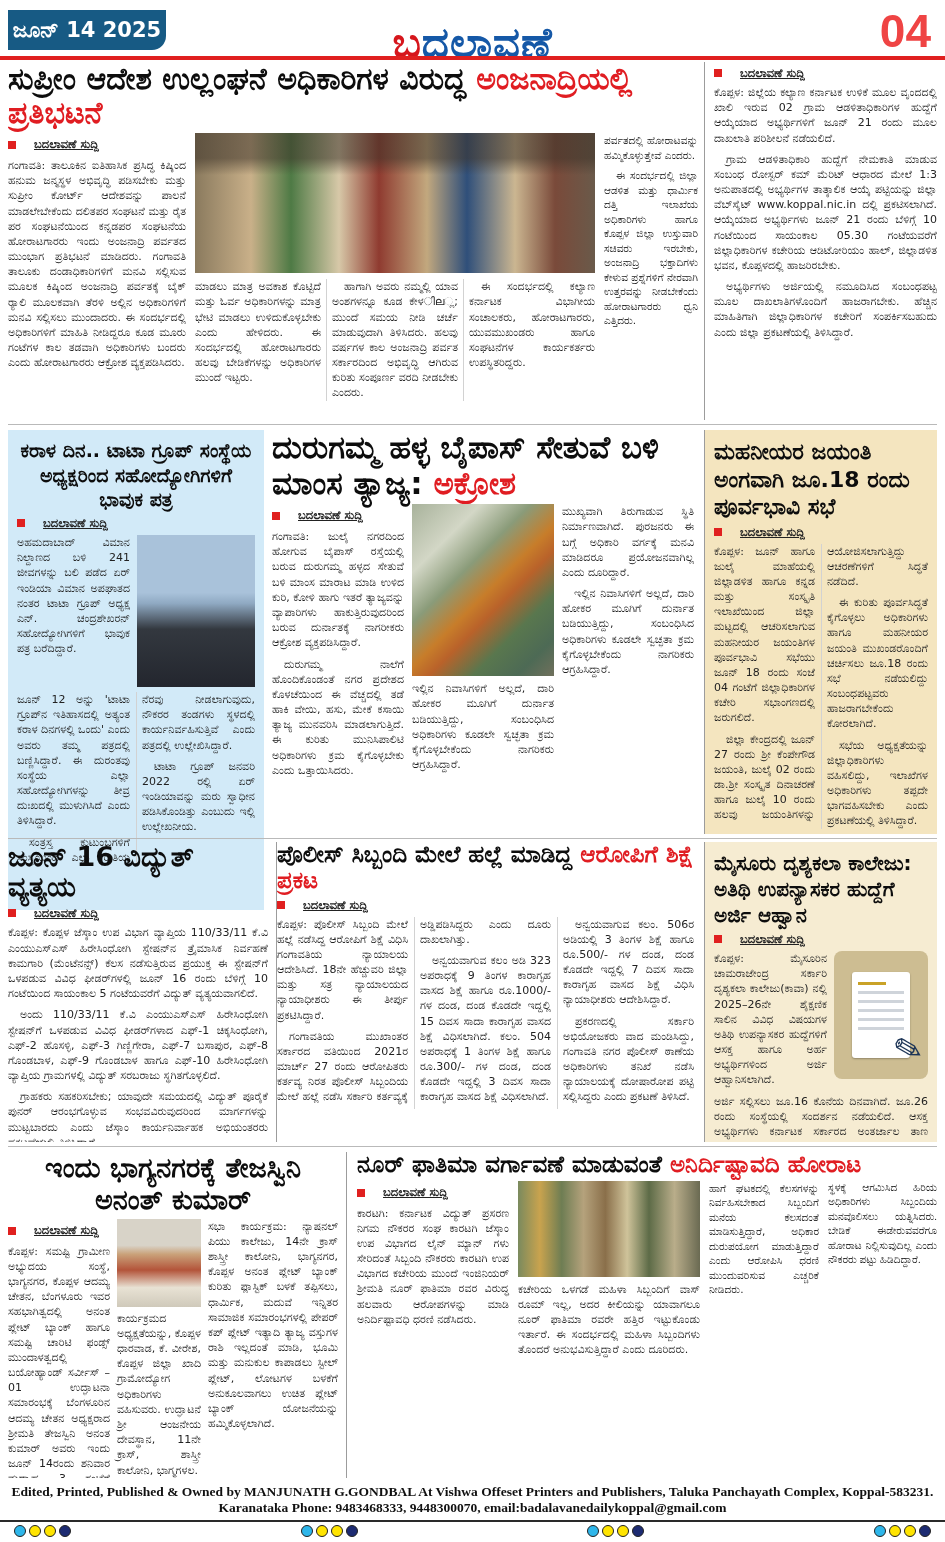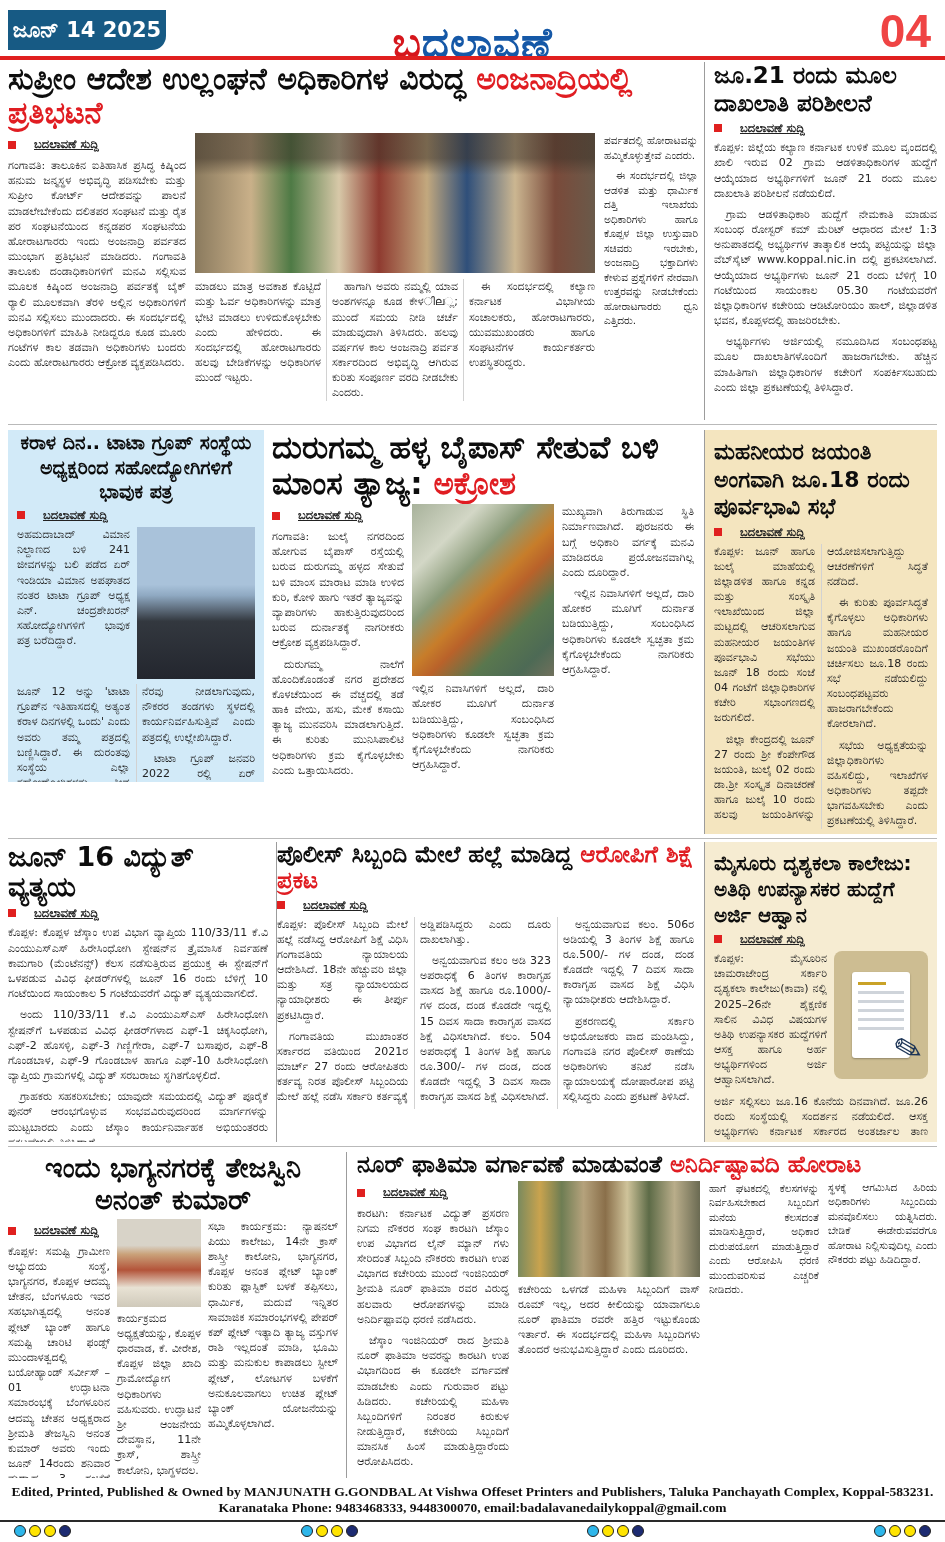--- a/index.html
+++ b/index.html
@@ -58,21 +58,21 @@
       linear-gradient(180deg, rgba(60,50,40,.55) 0 18%, rgba(0,0,0,0) 30%),
       linear-gradient(90deg,#8a7a5e 0,#c9b089 14%,#4e7a45 24%,#d7c8a8 36%,#8f3b30 46%,#c2a87e 58%,#2f4f7a 68%,#cbb691 80%,#7a4a3a 90%,#6a5a4a 100%);
   }
   .p-below { column-count:3; column-gap:11px; column-rule:1px solid #d2d2d2; }
 
   
   #docs { left:704px; top:62px; width:233px; height:358px; padding-left:9px; }
   #docs .headline { font-size:23px; line-height:1.2; }
 
   
-  #tata { left:8px; top:430px; width:256px; height:352px; background:#d2eaf8; padding:0 9px; }
+  #tata { left:8px; top:430px; width:256px; height:480px; background:#d2eaf8; padding:8px 9px; }
   #tata .headline { font-size:19px; text-align:center; line-height:1.3; }
   .tata-row { display:flex; gap:7px; margin-bottom:5px; }
   .tata-txt { flex:1; min-width:0; }
   .tata-photo {
     width:118px; height:152px; flex:none;
     background:linear-gradient(180deg,#a9c2da 0 38%,#8fa9c2 45%,#33383f 62%,#23262e 100%);
   }
 
   
   #durug { left:272px; top:430px; width:422px; height:404px; }
@@ -192,21 +192,20 @@
         </div>
       </div>
       <div class="p-col3 body-txt">
         <p class="nofirst">ಪರ್ವತದಲ್ಲಿ ಹೋರಾಟವನ್ನು ಹಮ್ಮಿಕೊಳ್ಳುತ್ತೇವೆ ಎಂದರು.</p>
         <p>ಈ ಸಂದರ್ಭದಲ್ಲಿ ಜಿಲ್ಲಾ ಆಡಳಿತ ಮತ್ತು ಧಾರ್ಮಿಕ ದತ್ತಿ ಇಲಾಖೆಯ ಅಧಿಕಾರಿಗಳು ಹಾಗೂ ಕೊಪ್ಪಳ ಜಿಲ್ಲಾ ಉಸ್ತುವಾರಿ ಸಚಿವರು ಇರಬೇಕು, ಅಂಜನಾದ್ರಿ ಭಕ್ತಾದಿಗಳು ಕೇಳುವ ಪ್ರಶ್ನೆಗಳಿಗೆ ನೇರವಾಗಿ ಉತ್ತರವನ್ನು ನೀಡಬೇಕೆಂದು ಹೋರಾಟಗಾರರು ಧ್ವನಿ ಎತ್ತಿದರು.</p>
       </div>
     </div>
   </section>
 
   <section class="art vsep-left" id="docs">
-    <div class="headline">ಜೂ.21 ರಂದು ಮೂಲ ದಾಖಲಾತಿ ಪರಿಶೀಲನೆ</div>
     <div class="byline">
       <span class="sq"></span>
       <span class="bl-txt">ಬದಲಾವಣೆ ಸುದ್ದಿ</span>
     </div>
     <div class="body-txt">
       <p class="nofirst">ಕೊಪ್ಪಳ: ಜಿಲ್ಲೆಯ ಕಲ್ಯಾಣ ಕರ್ನಾಟಕ ಉಳಿಕೆ ಮೂಲ ವೃಂದದಲ್ಲಿ ಖಾಲಿ ಇರುವ 02 ಗ್ರಾಮ ಆಡಳಿತಾಧಿಕಾರಿಗಳ ಹುದ್ದೆಗೆ ಆಯ್ಕೆಯಾದ ಅಭ್ಯರ್ಥಿಗಳಿಗೆ ಜೂನ್ 21 ರಂದು ಮೂಲ ದಾಖಲಾತಿ ಪರಿಶೀಲನೆ ನಡೆಯಲಿದೆ.</p>
       <p>ಗ್ರಾಮ ಆಡಳಿತಾಧಿಕಾರಿ ಹುದ್ದೆಗೆ ನೇಮಕಾತಿ ಮಾಡುವ ಸಂಬಂಧ ರೋಸ್ಟರ್ ಕಮ್ ಮೆರಿಟ್ ಆಧಾರದ ಮೇಲೆ 1:3 ಅನುಪಾತದಲ್ಲಿ ಅಭ್ಯರ್ಥಿಗಳ ತಾತ್ಕಾಲಿಕ ಆಯ್ಕೆ ಪಟ್ಟಿಯನ್ನು ಜಿಲ್ಲಾ ವೆಬ್‌ಸೈಟ್ www.koppal.nic.in ದಲ್ಲಿ ಪ್ರಕಟಿಸಲಾಗಿದೆ. ಆಯ್ಕೆಯಾದ ಅಭ್ಯರ್ಥಿಗಳು ಜೂನ್ 21 ರಂದು ಬೆಳಿಗ್ಗೆ 10 ಗಂಟೆಯಿಂದ ಸಾಯಂಕಾಲ 05.30 ಗಂಟೆಯವರೆಗೆ ಜಿಲ್ಲಾಧಿಕಾರಿಗಳ ಕಚೇರಿಯ ಆಡಿಟೋರಿಯಂ ಹಾಲ್, ಜಿಲ್ಲಾಡಳಿತ ಭವನ, ಕೊಪ್ಪಳದಲ್ಲಿ ಹಾಜರಿರಬೇಕು.</p>
       <p>ಅಭ್ಯರ್ಥಿಗಳು ಅರ್ಜಿಯಲ್ಲಿ ನಮೂದಿಸಿದ ಸಂಬಂಧಪಟ್ಟ ಮೂಲ ದಾಖಲಾತಿಗಳೊಂದಿಗೆ ಹಾಜರಾಗಬೇಕು. ಹೆಚ್ಚಿನ ಮಾಹಿತಿಗಾಗಿ ಜಿಲ್ಲಾಧಿಕಾರಿಗಳ ಕಚೇರಿಗೆ ಸಂಪರ್ಕಿಸಬಹುದು ಎಂದು ಜಿಲ್ಲಾ ಪ್ರಕಟಣೆಯಲ್ಲಿ ತಿಳಿಸಿದ್ದಾರೆ.</p>
     </div>
   </section>
@@ -291,21 +290,21 @@
     <div class="headline">
       <span>ಪೊಲೀಸ್ ಸಿಬ್ಬಂದಿ ಮೇಲೆ ಹಲ್ಲೆ ಮಾಡಿದ್ದ </span><span class="hl-red">ಆರೋಪಿಗೆ ಶಿಕ್ಷೆ ಪ್ರಕಟ</span>
     </div>
     <div class="byline">
       <span class="sq"></span>
       <span class="bl-txt">ಬದಲಾವಣೆ ಸುದ್ದಿ</span>
     </div>
     <div class="cols3 body-txt">
       <p class="nofirst">ಕೊಪ್ಪಳ: ಪೊಲೀಸ್ ಸಿಬ್ಬಂದಿ ಮೇಲೆ ಹಲ್ಲೆ ನಡೆಸಿದ್ದ ಆರೋಪಿಗೆ ಶಿಕ್ಷೆ ವಿಧಿಸಿ ಗಂಗಾವತಿಯ ನ್ಯಾಯಾಲಯ ಆದೇಶಿಸಿದೆ. 18ನೇ ಹೆಚ್ಚುವರಿ ಜಿಲ್ಲಾ ಮತ್ತು ಸತ್ರ ನ್ಯಾಯಾಲಯದ ನ್ಯಾಯಾಧೀಶರು ಈ ತೀರ್ಪು ಪ್ರಕಟಿಸಿದ್ದಾರೆ.</p>
       <p>ಗಂಗಾವತಿಯ ಮುಖಾಂತರ ಸರ್ಕಾರದ ವತಿಯಿಂದ 2021ರ ಮಾರ್ಚ್ 27 ರಂದು ಆರೋಪಿತರು ಕರ್ತವ್ಯ ನಿರತ ಪೊಲೀಸ್ ಸಿಬ್ಬಂದಿಯ ಮೇಲೆ ಹಲ್ಲೆ ನಡೆಸಿ ಸರ್ಕಾರಿ ಕರ್ತವ್ಯಕ್ಕೆ ಅಡ್ಡಿಪಡಿಸಿದ್ದರು ಎಂದು ದೂರು ದಾಖಲಾಗಿತ್ತು.</p>
-      <p>ಅನ್ವಯವಾಗುವ ಕಲಂ ಅಡಿ 323 ಅಪರಾಧಕ್ಕೆ 6 ತಿಂಗಳ ಕಾರಾಗೃಹ ವಾಸದ ಶಿಕ್ಷೆ ಹಾಗೂ ರೂ.1000/-ಗಳ ದಂಡ, ದಂಡ ಕೊಡದೇ ಇದ್ದಲ್ಲಿ 15 ದಿವಸ ಸಾದಾ ಕಾರಾಗೃಹ ವಾಸದ ಶಿಕ್ಷೆ ವಿಧಿಸಲಾಗಿದೆ. ಕಲಂ. 504 ಅಪರಾಧಕ್ಕೆ 1 ತಿಂಗಳ ಶಿಕ್ಷೆ ಹಾಗೂ ರೂ.300/- ಗಳ ದಂಡ, ದಂಡ ಕೊಡದೇ ಇದ್ದಲ್ಲಿ 3 ದಿವಸ ಸಾದಾ ಕಾರಾಗೃಹ ವಾಸದ ಶಿಕ್ಷೆ ವಿಧಿಸಲಾಗಿದೆ.</p>
+      <p>ಅನ್ವಯವಾಗುವ ಕಲಂ ಅಡಿ 323 ಅಪರಾಧಕ್ಕೆ 9 ತಿಂಗಳ ಕಾರಾಗೃಹ ವಾಸದ ಶಿಕ್ಷೆ ಹಾಗೂ ರೂ.1000/-ಗಳ ದಂಡ, ದಂಡ ಕೊಡದೇ ಇದ್ದಲ್ಲಿ 15 ದಿವಸ ಸಾದಾ ಕಾರಾಗೃಹ ವಾಸದ ಶಿಕ್ಷೆ ವಿಧಿಸಲಾಗಿದೆ. ಕಲಂ. 504 ಅಪರಾಧಕ್ಕೆ 1 ತಿಂಗಳ ಶಿಕ್ಷೆ ಹಾಗೂ ರೂ.300/- ಗಳ ದಂಡ, ದಂಡ ಕೊಡದೇ ಇದ್ದಲ್ಲಿ 3 ದಿವಸ ಸಾದಾ ಕಾರಾಗೃಹ ವಾಸದ ಶಿಕ್ಷೆ ವಿಧಿಸಲಾಗಿದೆ.</p>
       <p>ಅನ್ವಯವಾಗುವ ಕಲಂ. 506ರ ಅಡಿಯಲ್ಲಿ 3 ತಿಂಗಳ ಶಿಕ್ಷೆ ಹಾಗೂ ರೂ.500/- ಗಳ ದಂಡ, ದಂಡ ಕೊಡದೇ ಇದ್ದಲ್ಲಿ 7 ದಿವಸ ಸಾದಾ ಕಾರಾಗೃಹ ವಾಸದ ಶಿಕ್ಷೆ ವಿಧಿಸಿ ನ್ಯಾಯಾಧೀಶರು ಆದೇಶಿಸಿದ್ದಾರೆ.</p>
       <p>ಪ್ರಕರಣದಲ್ಲಿ ಸರ್ಕಾರಿ ಅಭಿಯೋಜಕರು ವಾದ ಮಂಡಿಸಿದ್ದು, ಗಂಗಾವತಿ ನಗರ ಪೊಲೀಸ್ ಠಾಣೆಯ ಅಧಿಕಾರಿಗಳು ತನಿಖೆ ನಡೆಸಿ ನ್ಯಾಯಾಲಯಕ್ಕೆ ದೋಷಾರೋಪ ಪಟ್ಟಿ ಸಲ್ಲಿಸಿದ್ದರು ಎಂದು ಪ್ರಕಟಣೆ ತಿಳಿಸಿದೆ.</p>
     </div>
   </section>
 
   <section class="art vsep-left" id="college">
     <div class="headline">ಮೈಸೂರು ದೃಶ್ಯಕಲಾ ಕಾಲೇಜು: ಅತಿಥಿ ಉಪನ್ಯಾಸಕರ ಹುದ್ದೆಗೆ ಅರ್ಜಿ ಆಹ್ವಾನ</div>
     <div class="byline">
       <span class="sq"></span>
       <span class="bl-txt">ಬದಲಾವಣೆ ಸುದ್ದಿ</span>
@@ -340,41 +339,40 @@
       <div class="t-col1 body-txt">
         <div class="byline">
           <span class="sq"></span>
           <span class="bl-txt">ಬದಲಾವಣೆ ಸುದ್ದಿ</span>
         </div>
         <p class="nofirst">ಕೊಪ್ಪಳ: ಸಮಷ್ಟಿ ಗ್ರಾಮೀಣ ಅಭ್ಯುದಯ ಸಂಸ್ಥೆ, ಭಾಗ್ಯನಗರ, ಕೊಪ್ಪಳ ಆದಮ್ಯ ಚೇತನ, ಬೆಂಗಳೂರು ಇವರ ಸಹಭಾಗಿತ್ವದಲ್ಲಿ ಅನಂತ ಪ್ಲೇಟ್ ಬ್ಯಾಂಕ್ ಹಾಗೂ ಸಮಷ್ಟಿ ಚಾರಿಟಿ ಫಂಡ್ಸ್ ಮುಂದಾಳತ್ವದಲ್ಲಿ ಬಯೋಹ್ಯಾಂಡ್ ಸರ್ವೀಸ್ – 01 ಉದ್ಘಾಟನಾ ಸಮಾರಂಭಕ್ಕೆ ಬೆಂಗಳೂರಿನ ಆದಮ್ಯ ಚೇತನ ಅಧ್ಯಕ್ಷರಾದ ಶ್ರೀಮತಿ ತೇಜಸ್ವಿನಿ ಅನಂತ ಕುಮಾರ್ ಅವರು ಇಂದು ಜೂನ್ 14ರಂದು ಶನಿವಾರ ಮಧ್ಯಾಹ್ನ 3 ಗಂಟೆಗೆ ಭಾಗ್ಯನಗರಕ್ಕೆ ಆಗಮಿಸಲಿದ್ದಾರೆ.</p>
       </div>
       <div class="t-mid">
         <div class="photo teja-photo"></div>
         <div class="body-txt">
-          <p class="nofirst">ಕಾರ್ಯಕ್ರಮದ ಅಧ್ಯಕ್ಷತೆಯನ್ನು, ಕೊಪ್ಪಳ ಧಾರವಾಡ, ಕೆ. ವೀರೇಶ, ಕೊಪ್ಪಳ ಜಿಲ್ಲಾ ಖಾದಿ ಗ್ರಾಮೋದ್ಯೋಗ ಅಧಿಕಾರಿಗಳು ವಹಿಸುವರು. ಉದ್ಘಾಟನೆ ಶ್ರೀ ಆಂಜನೇಯ ದೇವಸ್ಥಾನ, 11ನೇ ಕ್ರಾಸ್, ಶಾಸ್ತ್ರೀ ಕಾಲೋನಿ, ಭಾಗ್ಥಳದಲ.</p>
+          <p class="nofirst">ಕಾರ್ಯಕ್ರಮದ ಅಧ್ಯಕ್ಷತೆಯನ್ನು, ಕೊಪ್ಪಳ ಧಾರವಾಡ, ಕೆ. ವೀರೇಶ, ಕೊಪ್ಪಳ ಜಿಲ್ಲಾ ಖಾದಿ ಗ್ರಾಮೋದ್ಯೋಗ ಅಧಿಕಾರಿಗಳು ವಹಿಸುವರು. ಉದ್ಘಾಟನೆ ಶ್ರೀ ಆಂಜನೇಯ ದೇವಸ್ಥಾನ, 11ನೇ ಕ್ರಾಸ್, ಶಾಸ್ತ್ರೀ ಕಾಲೋನಿ, ಭಾಗ್ಮಗಳಲ.</p>
         </div>
       </div>
       <div class="t-col2 body-txt">
         <p class="nofirst">ಸಭಾ ಕಾರ್ಯಕ್ರಮ: ನ್ಯಾಷನಲ್ ಪಿಯು ಕಾಲೇಜು, 14ನೇ ಕ್ರಾಸ್ ಶಾಸ್ತ್ರೀ ಕಾಲೋನಿ, ಭಾಗ್ಯನಗರ, ಕೊಪ್ಪಳ ಅನಂತ ಪ್ಲೇಟ್ ಬ್ಯಾಂಕ್ ಕುರಿತು ಪ್ಲಾಸ್ಟಿಕ್ ಬಳಕೆ ತಪ್ಪಿಸಲು, ಧಾರ್ಮಿಕ, ಮದುವೆ ಇನ್ನಿತರ ಸಾಮಾಜಿಕ ಸಮಾರಂಭಗಳಲ್ಲಿ ಪೇಪರ್ ಕಪ್ ಪ್ಲೇಟ್ ಇತ್ಯಾದಿ ತ್ಯಾಜ್ಯ ವಸ್ತುಗಳ ರಾಶಿ ಇಲ್ಲದಂತೆ ಮಾಡಿ, ಭೂಮಿ ಮತ್ತು ಮನುಕುಲ ಕಾಪಾಡಲು ಸ್ಟೀಲ್ ಪ್ಲೇಟ್, ಲೋಟಗಳ ಬಳಕೆಗೆ ಅನುಕೂಲವಾಗಲು ಉಚಿತ ಪ್ಲೇಟ್ ಬ್ಯಾಂಕ್ ಯೋಜನೆಯನ್ನು ಹಮ್ಮಿಕೊಳ್ಳಲಾಗಿದೆ.</p>
       </div>
     </div>
   </section>
 
   <section class="art vsep-left" id="noor">
     <div class="headline">
       <span>ನೂರ್ ಫಾತಿಮಾ ವರ್ಗಾವಣೆ ಮಾಡುವಂತೆ </span><span class="hl-red">ಅನಿರ್ದಿಷ್ಟಾವದಿ ಹೋರಾಟ</span>
     </div>
     <div class="noor-grid">
       <div class="n-col1 body-txt">
         <div class="byline">
           <span class="sq"></span>
           <span class="bl-txt">ಬದಲಾವಣೆ ಸುದ್ದಿ</span>
         </div>
         <p class="nofirst">ಕಾರಟಗಿ: ಕರ್ನಾಟಕ ವಿದ್ಯುತ್ ಪ್ರಸರಣ ನಿಗಮ ನೌಕರರ ಸಂಘ ಕಾರಟಗಿ ಜೆಸ್ಕಾಂ ಉಪ ವಿಭಾಗದ ಲೈನ್ ಮ್ಯಾನ್ ಗಳು ಸೇರಿದಂತೆ ಸಿಬ್ಬಂದಿ ನೌಕರರು ಕಾರಟಗಿ ಉಪ ವಿಭಾಗದ ಕಚೇರಿಯ ಮುಂದೆ ಇಂಜಿನಿಯರ್ ಶ್ರೀಮತಿ ನೂರ್ ಫಾತಿಮಾ ರವರ ವಿರುದ್ಧ ಹಲವಾರು ಆರೋಪಗಳನ್ನು ಮಾಡಿ ಅನಿರ್ದಿಷ್ಟಾವಧಿ ಧರಣಿ ನಡೆಸಿದರು.</p>
-        <p>ಜೆಸ್ಕಾಂ ಇಂಜಿನಿಯರ್ ರಾದ ಶ್ರೀಮತಿ ನೂರ್ ಫಾತಿಮಾ ಅವರನ್ನು ಕಾರಟಗಿ ಉಪ ವಿಭಾಗದಿಂದ ಈ ಕೂಡಲೇ ವರ್ಗಾವಣೆ ಮಾಡಬೇಕು ಎಂದು ಗುರುವಾರ ಪಟ್ಟು ಹಿಡಿದರು. ಕಚೇರಿಯಲ್ಲಿ ಮಹಿಳಾ ಸಿಬ್ಬಂದಿಗಳಿಗೆ ನಿರಂತರ ಕಿರುಕುಳ ನೀಡುತ್ತಿದ್ದಾರೆ, ಕಚೇರಿಯ ಸಿಬ್ಬಂದಿಗೆ ಮಾನಸಿಕ ಹಿಂಸೆ ಮಾಡುತ್ತಿದ್ದಾರೆಂದು ಆರೋಪಿಸಿದರು.</p>
       </div>
       <div class="n-center">
         <div class="photo noor-photo"></div>
         <div class="body-txt">
           <p class="nofirst">ಕಚೇರಿಯ ಒಳಗಡೆ ಮಹಿಳಾ ಸಿಬ್ಬಂದಿಗೆ ವಾಸ್ ರೂಮ್ ಇಲ್ಲ, ಅದರ ಕೀಲಿಯನ್ನು ಯಾವಾಗಲೂ ನೂರ್ ಫಾತಿಮಾ ರವರೇ ಹತ್ತಿರ ಇಟ್ಟುಕೊಂಡು ಇರ್ತಾರೆ. ಈ ಸಂದರ್ಭದಲ್ಲಿ ಮಹಿಳಾ ಸಿಬ್ಬಂದಿಗಳು ತೊಂದರೆ ಅನುಭವಿಸುತ್ತಿದ್ದಾರೆ ಎಂದು ದೂರಿದರು.</p>
         </div>
       </div>
       <div class="n-col3 body-txt">
         <p class="nofirst">ಹಾಗೆ ಘಟಕದಲ್ಲಿ ಕೆಲಸಗಳನ್ನು ನಿರ್ವಹಿಸಬೇಕಾದ ಸಿಬ್ಬಂದಿಗೆ ಮನೆಯ ಕೆಲಸದಂತೆ ಮಾಡಿಸುತ್ತಿದ್ದಾರೆ, ಅಧಿಕಾರ ದುರುಪಯೋಗ ಮಾಡುತ್ತಿದ್ದಾರೆ ಎಂದು ಆರೋಪಿಸಿ ಧರಣಿ ಮುಂದುವರಿಸುವ ಎಚ್ಚರಿಕೆ ನೀಡಿದರು.</p>
       </div>

